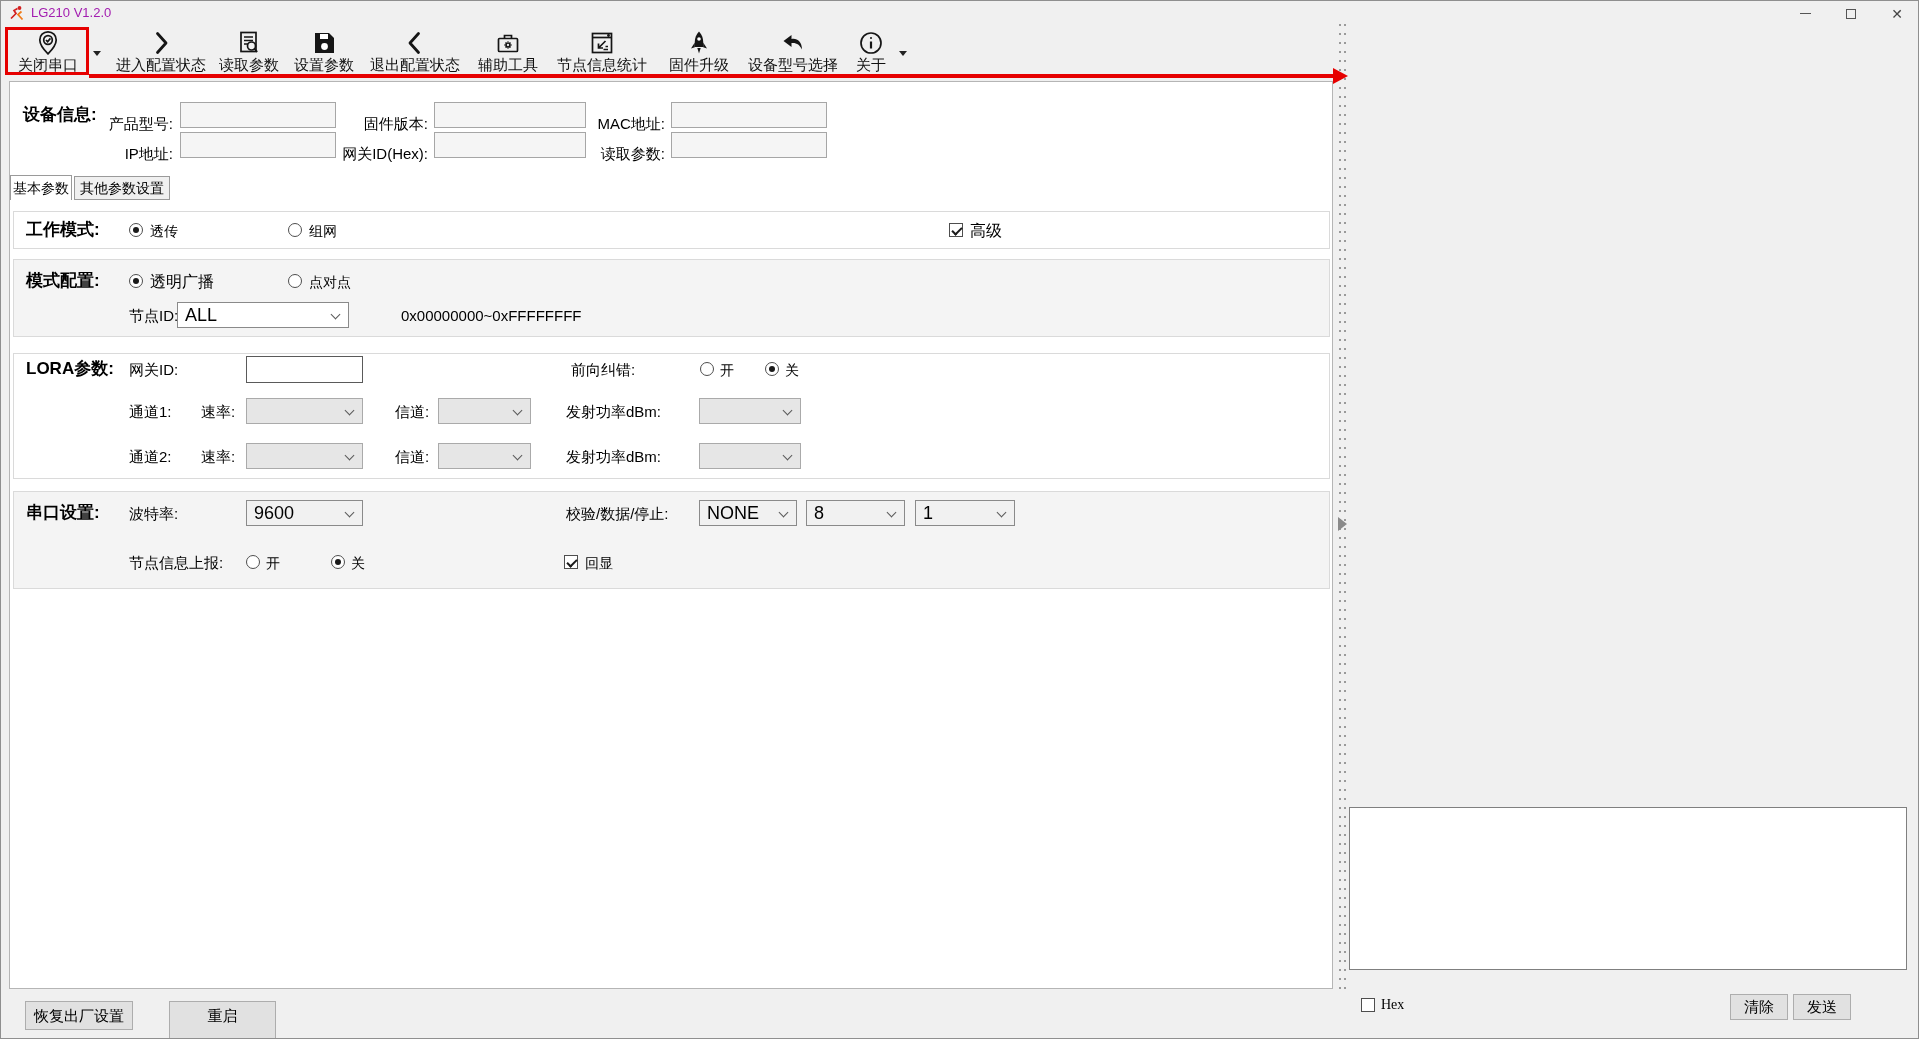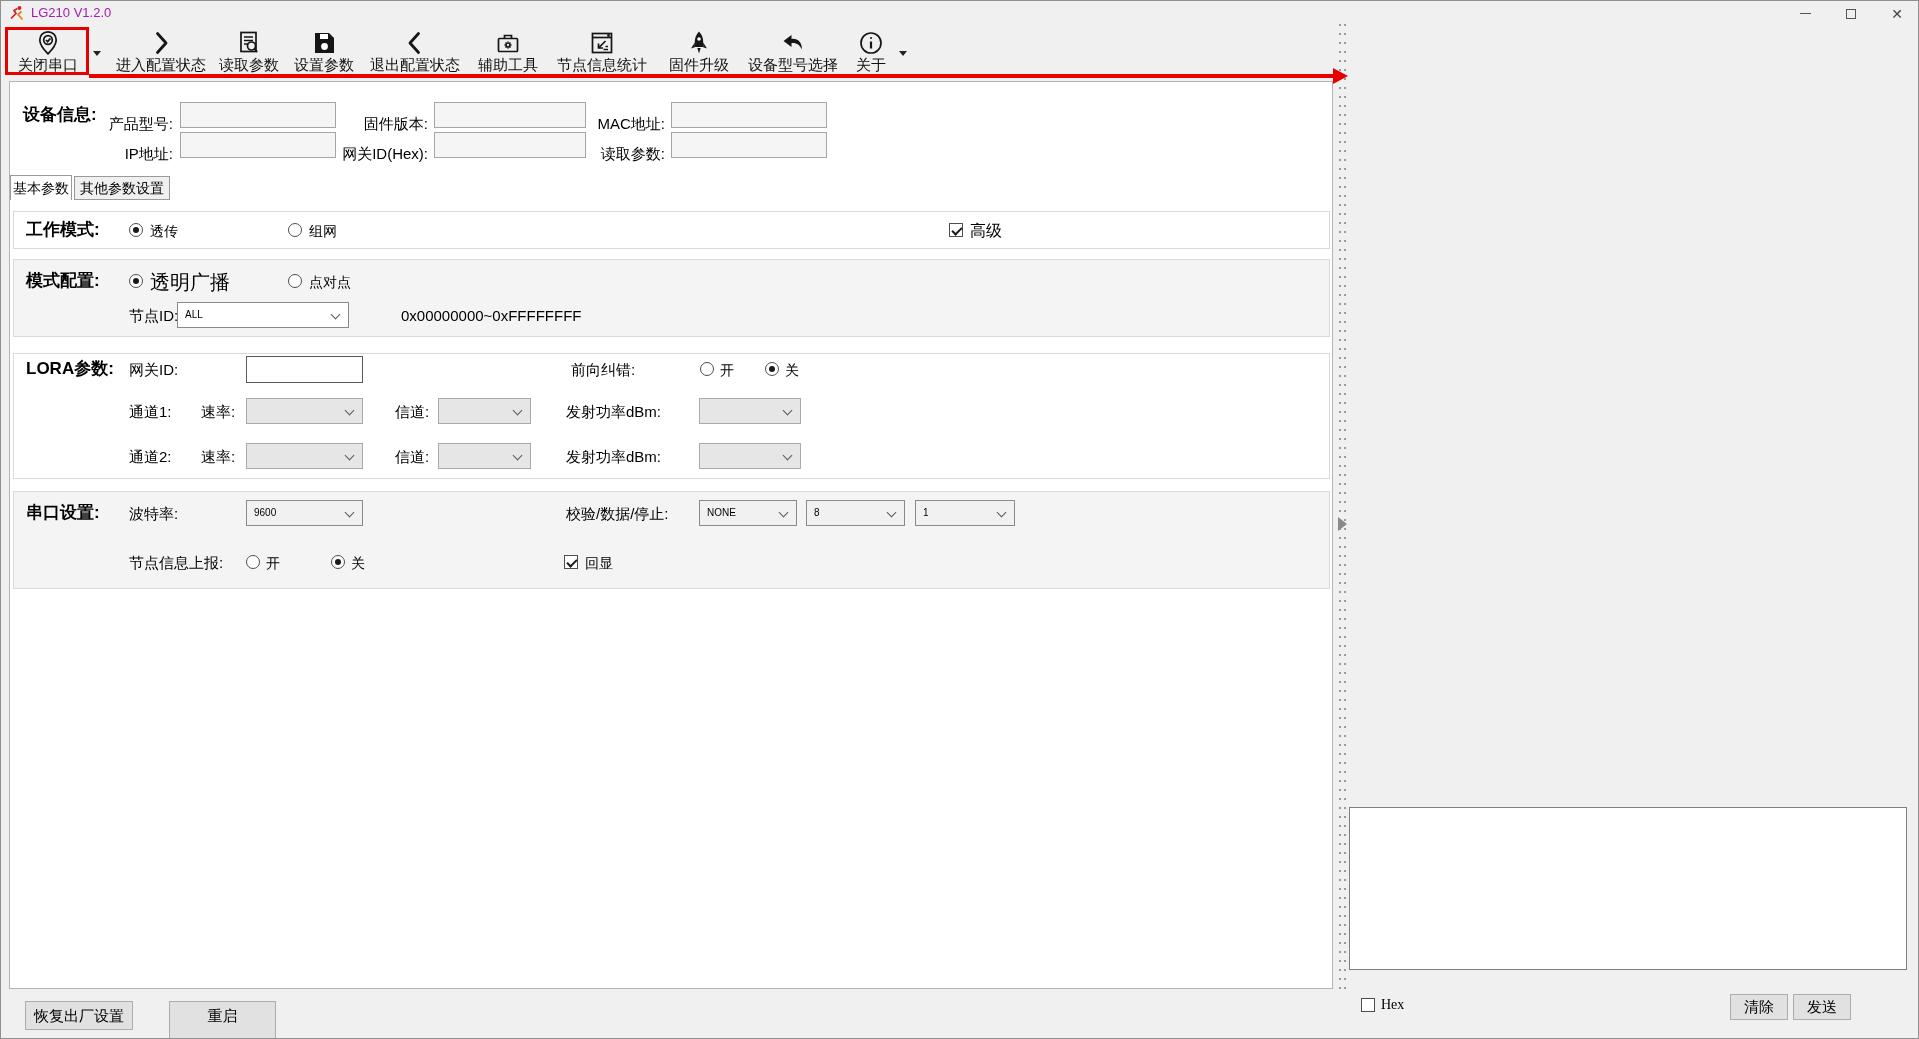--- a/index.html
+++ b/index.html
@@ -35,21 +35,21 @@
                 background:#ffffff; border:1px solid #b5b5b5; }
 
   .lbl  { position:absolute; font-size:15px; line-height:18px; color:#000; white-space:nowrap; }
   .lblr { text-align:right;margin-top:8px; }
   .blbl { position:absolute; font-size:17px; line-height:22px; font-weight:bold; color:#000; white-space:nowrap; }
 
   .tinput { position:absolute; height:26px; background:#f5f5f5; border:1px solid #a6a6a6; }
   .tinput.white { background:#fff; border:1px solid #5a5a5a; }
 
   .combo { position:absolute; height:26px; background:#f1f1f1; border:1px solid #8a8a8a;
-           font-size:10px; line-height:24px; padding-left:7px; color:#000; }
+           font-size:18px; line-height:24px; padding-left:7px; color:#000; }
   .combo.white { background:#fff; }
   .combo.off   { background:#e6e6e6; border-color:#aaaaaa; }
   .chev { position:absolute; right:9px; top:8px; width:7px; height:7px;
           border-right:1.6px solid #5a5a5a; border-bottom:1.6px solid #5a5a5a; transform:rotate(45deg); }
 
   .radio { position:absolute; width:14px; height:14px; border:1px solid #4e4e4e; border-radius:50%; background:#fff; }
   .radio.checked::after { content:""; position:absolute; left:3px; top:3px; width:6px; height:6px;
                           border-radius:50%; background:#1a1a1a; }
   .check { position:absolute; width:14px; height:14px; border:1px solid #4e4e4e; background:#fff; }
   .check.checked::after { content:""; position:absolute; left:2px; top:2.5px; width:8px; height:4px;
@@ -256,21 +256,21 @@
   <span class="blbl" style="left:25px;top:218px">工作模式:</span>
   <span class="radio checked" style="left:128px;top:222px"></span>
   <span class="lbl" style="left:149px;top:221px;font-size:14px">透传</span>
   <span class="radio" style="left:287px;top:222px"></span>
   <span class="lbl" style="left:308px;top:221px;font-size:14px">组网</span>
   <span class="check checked" style="left:948px;top:222px"></span>
   <span class="lbl" style="left:969px;top:221px;font-size:16px">高级</span>
 
   <span class="blbl" style="left:25px;top:269px">模式配置:</span>
   <span class="radio checked" style="left:128px;top:273px"></span>
-  <span class="lbl" style="left:149px;top:272px;font-size:20px">透明广播</span>
+  <span class="lbl" style="left:149px;top:272px;font-size:16px">透明广播</span>
   <span class="radio" style="left:287px;top:273px"></span>
   <span class="lbl" style="left:308px;top:272px;font-size:14px">点对点</span>
   <span class="lbl" style="left:128px;top:306px">节点ID:</span>
   <div class="combo white" style="left:176px;top:301px;width:172px">
     <span>ALL</span>
     <span class="chev"></span>
   </div>
   <span class="lbl" style="left:400px;top:306px">0x00000000~0xFFFFFFFF</span>
 
   <span class="blbl" style="left:25px;top:357px">LORA参数:</span>

